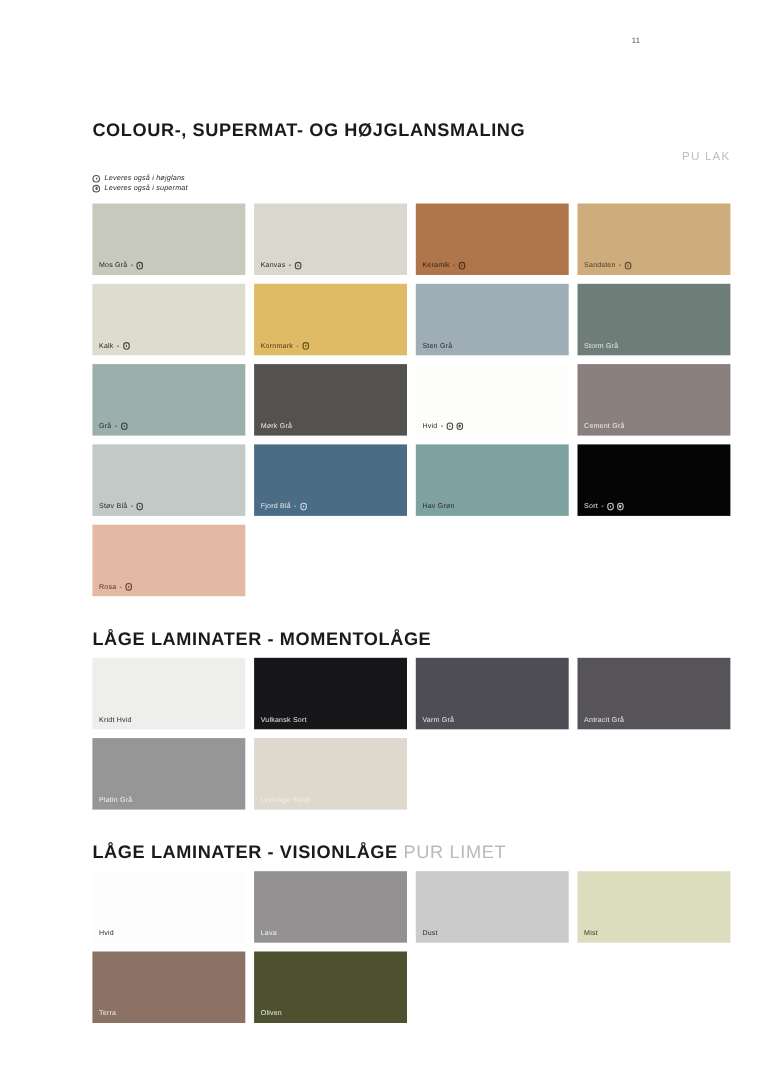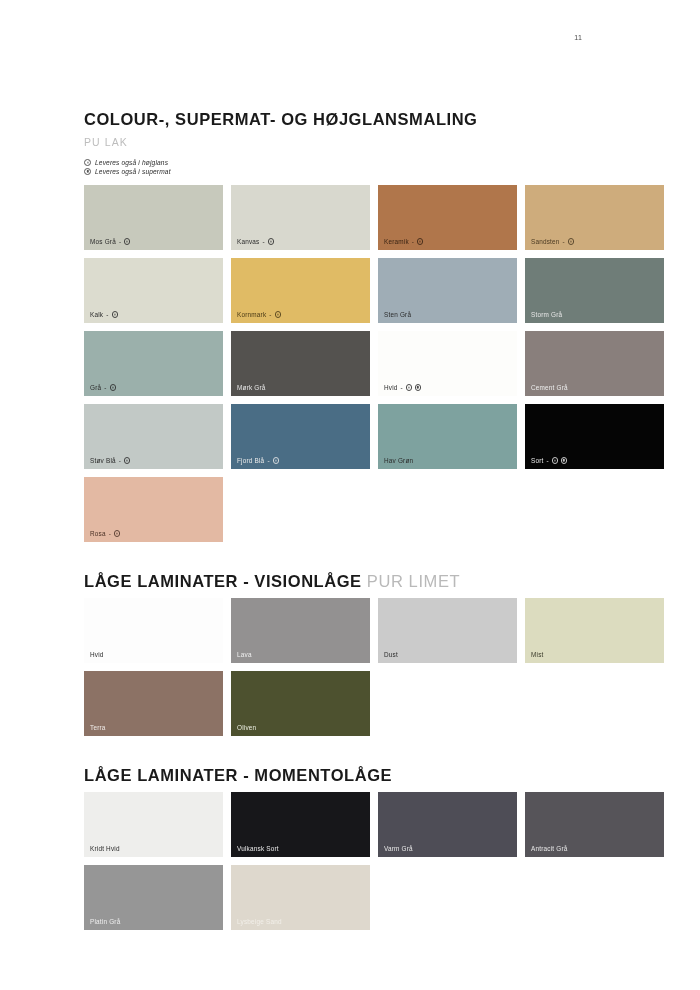--- a/index.html
+++ b/index.html
@@ -51,20 +51,21 @@
   h1.section-title .sub-inline {
     font-weight: 400;
     color: #b9b9b9;
     letter-spacing: 0.6px;
   }
   .section-sub {
     font-size: 10.5px;
     color: #bdbdbd;
     letter-spacing: 1.1px;
     margin: 0 0 11px 0;
+    text-align: right;
   }
 
   
   .legend {
     margin: 0 0 10px 0;
   }
   .legend-row {
     display: flex;
     align-items: center;
     gap: 4px;
@@ -273,86 +274,86 @@
             <div class="swatch-label" style="color: rgb(74, 49, 38);">
               <span>Rosa</span>
               <span class="dash">-</span>
               <span class="sym gloss"></span>
             </div>
           </div>
         </div>
         <div class="gap-after-grid"></div>
       </div>
       <div class="section">
-        <h1 class="section-title"><span>LÅGE LAMINATER - VISIONLÅGE</span> <span class="sub-inline">PUR LIMET</span></h1>
+        <h1 class="section-title"><span>LÅGE LAMINATER - MOMENTOLÅGE</span></h1>
         <div class="grid">
-          <div class="swatch" style="background: rgb(253, 253, 253);">
-            <div class="swatch-label" style="color: rgb(43, 43, 43);">
-              <span>Hvid</span>
-            </div>
-          </div>
-          <div class="swatch" style="background: rgb(147, 145, 145);">
+          <div class="swatch" style="background: rgb(238, 238, 236);">
+            <div class="swatch-label" style="color: rgb(43, 43, 43);">
+              <span>Kridt Hvid</span>
+            </div>
+          </div>
+          <div class="swatch" style="background: rgb(23, 23, 26);">
+            <div class="swatch-label" style="color: rgb(232, 232, 232);">
+              <span>Vulkansk Sort</span>
+            </div>
+          </div>
+          <div class="swatch" style="background: rgb(78, 77, 86);">
+            <div class="swatch-label" style="color: rgb(232, 232, 232);">
+              <span>Varm Grå</span>
+            </div>
+          </div>
+          <div class="swatch" style="background: rgb(86, 84, 89);">
+            <div class="swatch-label" style="color: rgb(232, 232, 232);">
+              <span>Antracit Grå</span>
+            </div>
+          </div>
+          <div class="swatch" style="background: rgb(150, 150, 150);">
             <div class="swatch-label" style="color: rgb(240, 240, 240);">
-              <span>Lava</span>
-            </div>
-          </div>
-          <div class="swatch" style="background: rgb(203, 203, 203);">
-            <div class="swatch-label" style="color: rgb(43, 43, 43);">
-              <span>Dust</span>
-            </div>
-          </div>
-          <div class="swatch" style="background: rgb(220, 220, 191);">
-            <div class="swatch-label" style="color: rgb(58, 58, 42);">
-              <span>Mist</span>
-            </div>
-          </div>
-          <div class="swatch" style="background: rgb(140, 114, 101);">
-            <div class="swatch-label" style="color: rgb(240, 236, 233);">
-              <span>Terra</span>
-            </div>
-          </div>
-          <div class="swatch" style="background: rgb(77, 81, 47);">
-            <div class="swatch-label" style="color: rgb(236, 238, 226);">
-              <span>Oliven</span>
+              <span>Platin Grå</span>
+            </div>
+          </div>
+          <div class="swatch" style="background: rgb(222, 216, 205);">
+            <div class="swatch-label" style="color: rgb(242, 239, 233);">
+              <span>Lysbeige Sand</span>
             </div>
           </div>
         </div>
         <div class="gap-after-grid"></div>
       </div>
       <div class="section">
-        <h1 class="section-title"><span>LÅGE LAMINATER - MOMENTOLÅGE</span></h1>
+        <h1 class="section-title"><span>LÅGE LAMINATER - VISIONLÅGE</span> <span class="sub-inline">PUR LIMET</span></h1>
         <div class="grid">
-          <div class="swatch" style="background: rgb(238, 238, 236);">
-            <div class="swatch-label" style="color: rgb(43, 43, 43);">
-              <span>Kridt Hvid</span>
-            </div>
-          </div>
-          <div class="swatch" style="background: rgb(23, 23, 26);">
-            <div class="swatch-label" style="color: rgb(232, 232, 232);">
-              <span>Vulkansk Sort</span>
-            </div>
-          </div>
-          <div class="swatch" style="background: rgb(78, 77, 86);">
-            <div class="swatch-label" style="color: rgb(232, 232, 232);">
-              <span>Varm Grå</span>
-            </div>
-          </div>
-          <div class="swatch" style="background: rgb(86, 84, 89);">
-            <div class="swatch-label" style="color: rgb(232, 232, 232);">
-              <span>Antracit Grå</span>
-            </div>
-          </div>
-          <div class="swatch" style="background: rgb(150, 150, 150);">
+          <div class="swatch" style="background: rgb(253, 253, 253);">
+            <div class="swatch-label" style="color: rgb(43, 43, 43);">
+              <span>Hvid</span>
+            </div>
+          </div>
+          <div class="swatch" style="background: rgb(147, 145, 145);">
             <div class="swatch-label" style="color: rgb(240, 240, 240);">
-              <span>Platin Grå</span>
-            </div>
-          </div>
-          <div class="swatch" style="background: rgb(222, 216, 205);">
-            <div class="swatch-label" style="color: rgb(242, 239, 233);">
-              <span>Lysbeige Sand</span>
+              <span>Lava</span>
+            </div>
+          </div>
+          <div class="swatch" style="background: rgb(203, 203, 203);">
+            <div class="swatch-label" style="color: rgb(43, 43, 43);">
+              <span>Dust</span>
+            </div>
+          </div>
+          <div class="swatch" style="background: rgb(220, 220, 191);">
+            <div class="swatch-label" style="color: rgb(58, 58, 42);">
+              <span>Mist</span>
+            </div>
+          </div>
+          <div class="swatch" style="background: rgb(140, 114, 101);">
+            <div class="swatch-label" style="color: rgb(240, 236, 233);">
+              <span>Terra</span>
+            </div>
+          </div>
+          <div class="swatch" style="background: rgb(77, 81, 47);">
+            <div class="swatch-label" style="color: rgb(236, 238, 226);">
+              <span>Oliven</span>
             </div>
           </div>
         </div>
         <div class="gap-after-grid"></div>
       </div>
     </div>
 
 </div>
 
 </body></html>

